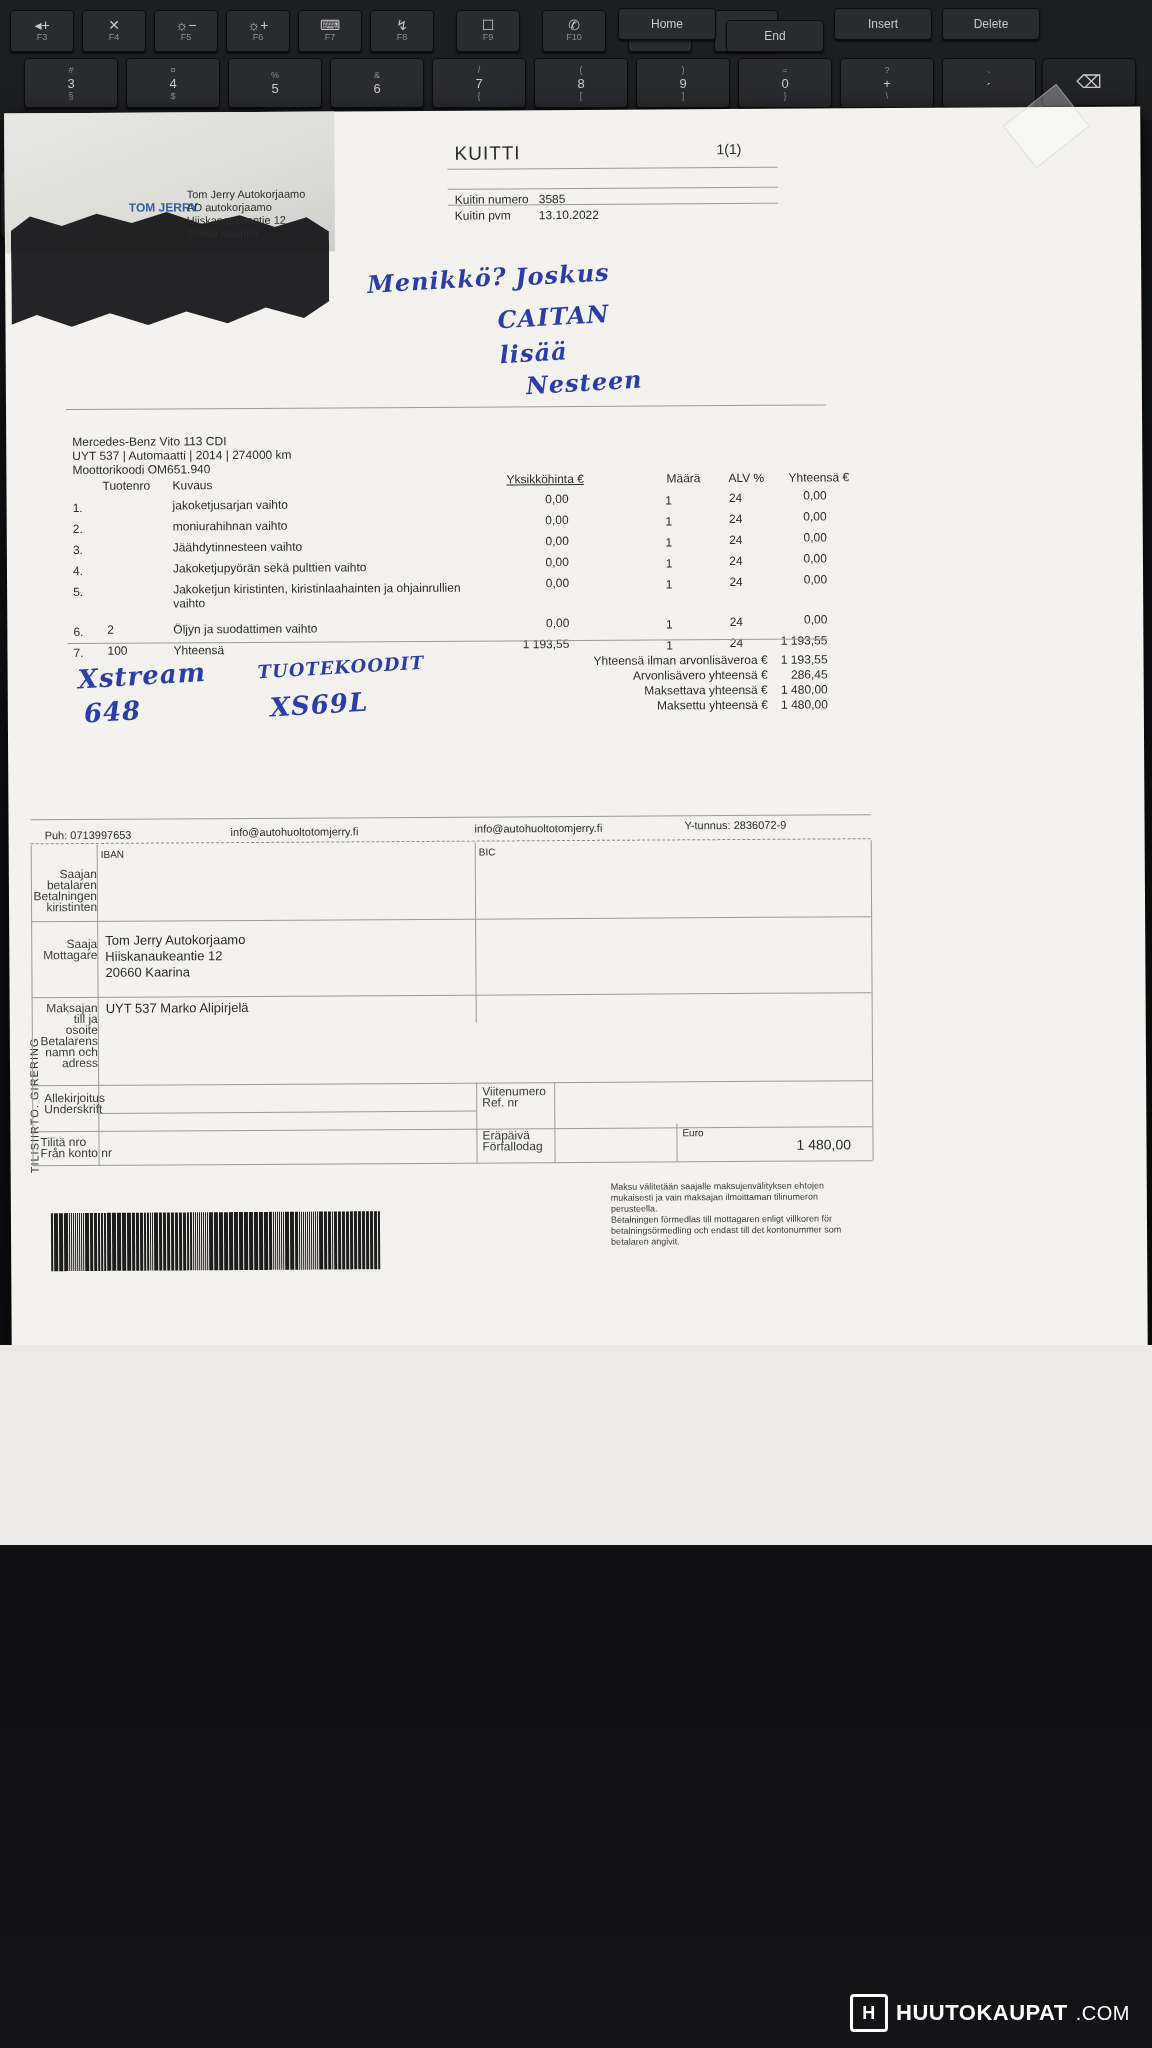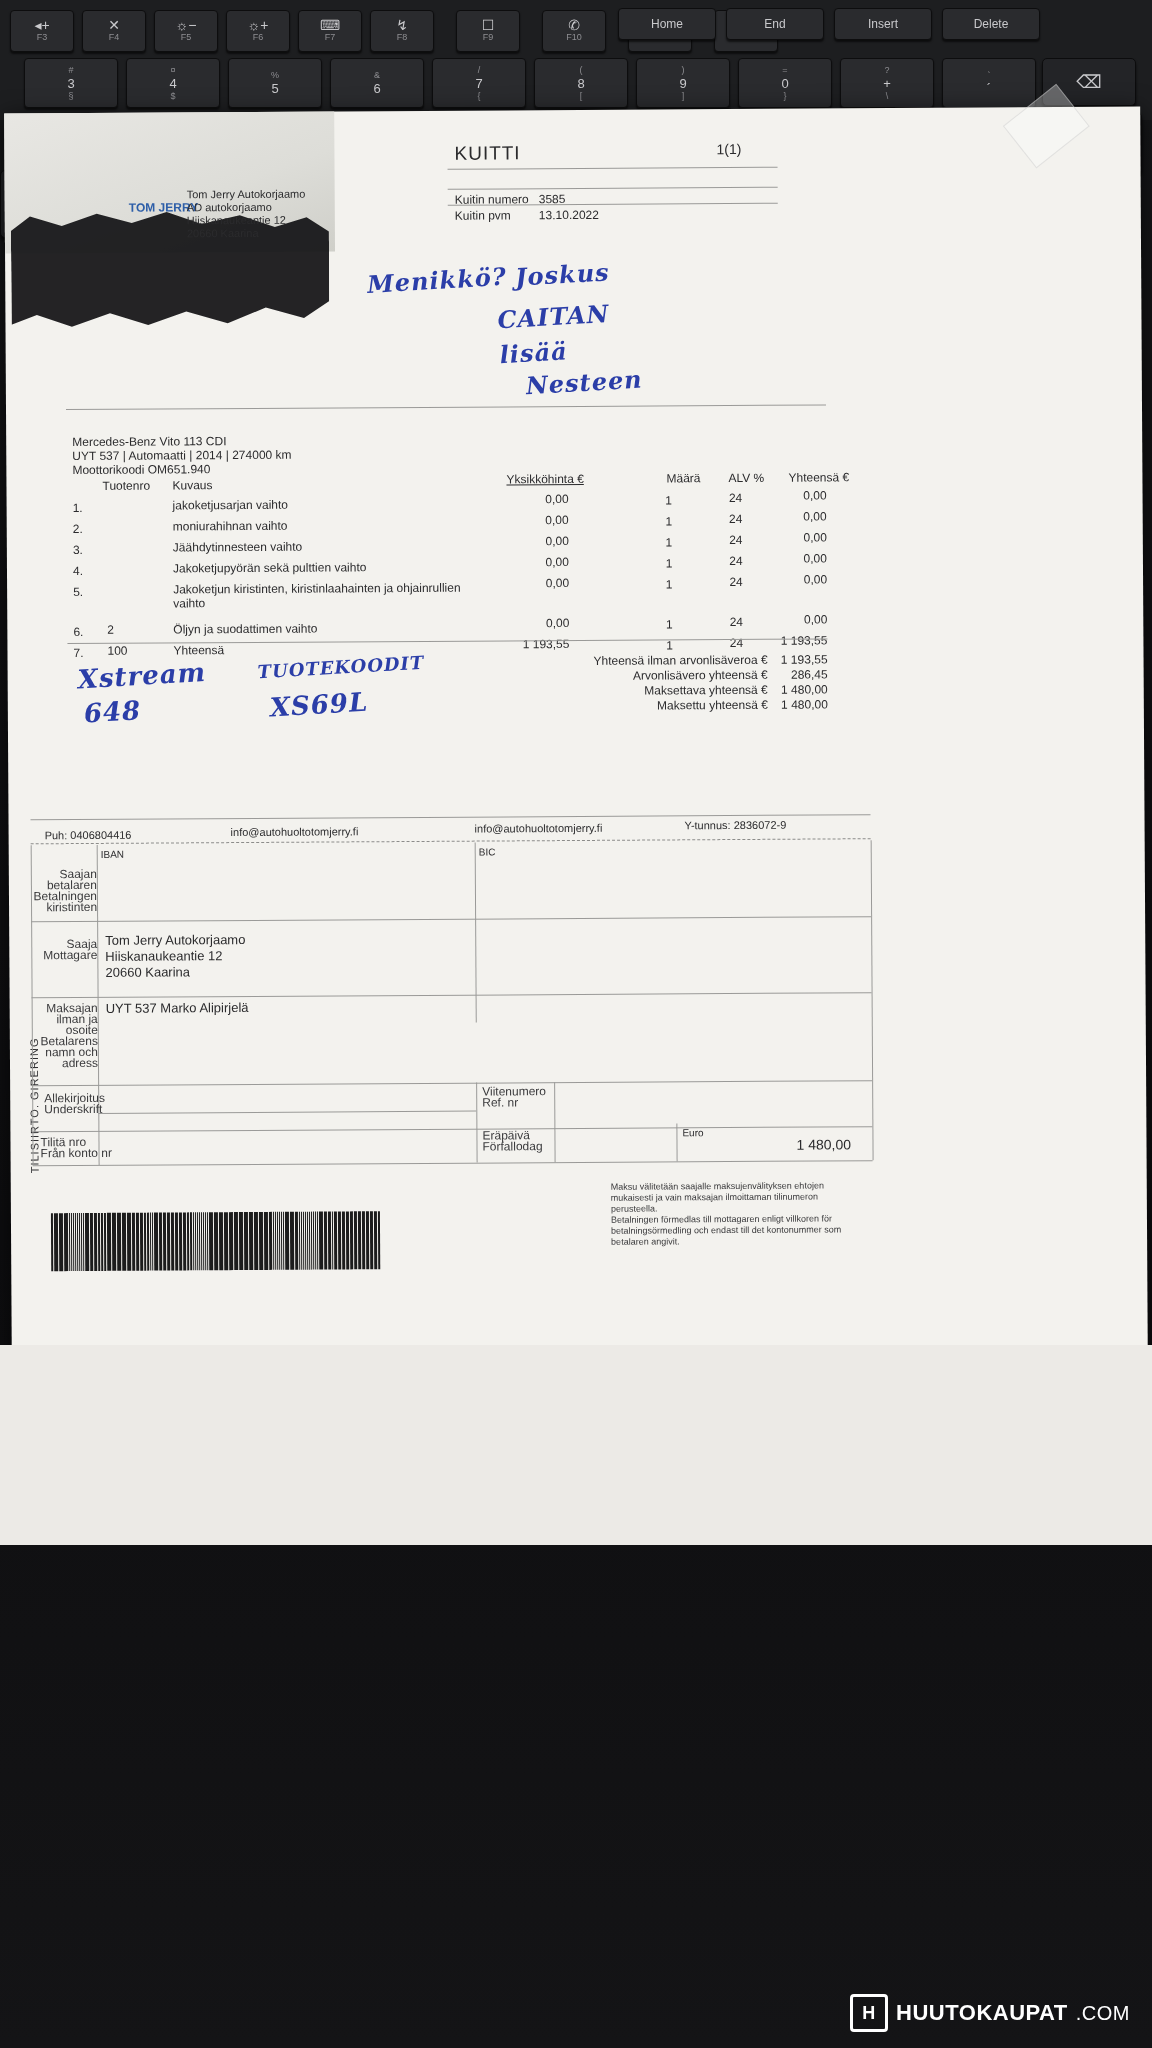--- a/index.html
+++ b/index.html
@@ -135,21 +135,21 @@
         <div class="glyph">↶</div>
         <div class="fn">F11</div>
       </div>
       <div class="key" style="width: 62px; height: 40px; margin-left: 14px;">
         <div class="glyph">☆</div>
         <div class="fn">F12</div>
       </div>
     </div>
   <div class="kb-row" id="navrow" style="left:618px;top:8px;gap:10px;">
       <div class="key keyplain" style="width: 96px; height: 30px;">Home</div>
-      <div class="key keyplain" style="width: 96px; height: 30px;">End</div>
+      <div class="key keyplain" style="width: 96px; height: 30px; margin-top: 12px;">End</div>
       <div class="key keyplain" style="width: 96px; height: 30px;">Insert</div>
       <div class="key keyplain" style="width: 96px; height: 30px;">Delete</div>
     </div>
   <div class="kb-row" id="numrow" style="left:24px;top:58px;gap:8px;">
       <div class="key" style="width: 92px; height: 48px;">
         <div class="fn">#</div>
         <div class="num">3</div>
         <div class="fn">§</div>
       </div>
       <div class="key" style="width: 92px; height: 48px;">
@@ -334,21 +334,21 @@
       <div class="p-txt" style="left: 520px; top: 589px; width: 240px; text-align: right; font-size: 12px;">Maksettu yhteensä €</div>
       <div class="p-txt" style="left: 760px; top: 589px; width: 60px; text-align: right; font-size: 12px;">1 480,00</div>
     </div>
 
   <div class="hand" style="left:70px;top:548px;font-size:26px;">Xstream</div>
   <div class="hand" style="left:76px;top:584px;font-size:26px;">648</div>
   <div class="hand" style="left:250px;top:545px;font-size:18px;">TUOTEKOODIT</div>
   <div class="hand" style="left:262px;top:578px;font-size:26px;">XS69L</div>
 
   <div class="rule" style="left:22px;top:706px;width:840px;"></div>
-  <div class="p-txt small" style="left:36px;top:716px;">Puh: 0406804416</div>
+  <div class="p-txt small" style="left:36px;top:716px;">Puh: 0713997653</div>
   <div class="p-txt small" style="left:222px;top:714px;">info@autohuoltotomjerry.fi</div>
   <div class="p-txt small" style="left:466px;top:712px;">info@autohuoltotomjerry.fi</div>
   <div class="p-txt small" style="left:676px;top:710px;">Y-tunnus: 2836072-9</div>
   <div class="dash" style="left:22px;top:730px;width:840px;"></div>
 
   <div class="giro-vert" style="left:18px;top:1060px;">TILISIIRTO. GIRERING</div>
 
   <div class="vrule" style="left:22px;top:732px;height:320px;"></div>
   <div class="vrule" style="left:88px;top:732px;height:320px;"></div>
   <div class="vrule" style="left:466px;top:732px;height:180px;"></div>
@@ -371,21 +371,21 @@
     </div>
   <div id="recv-val" class="p-txt" style="left:96px;top:820px;font-size:13px;line-height:16px;">
       <div>Tom Jerry Autokorjaamo</div>
       <div>Hiiskanaukeantie 12</div>
       <div>20660 Kaarina</div>
     </div>
   <div class="rule" style="left:22px;top:884px;width:840px;"></div>
 
   <div id="payer-lbl" class="p-txt giro-label" style="left:24px;top:890px;width:64px;text-align:right;">
       <div>Maksajan</div>
-      <div>ilman ja</div>
+      <div>till ja</div>
       <div>osoite</div>
       <div>Betalarens</div>
       <div>namn och</div>
       <div>adress</div>
     </div>
   <div class="p-txt" style="left:96px;top:888px;font-size:13px;">UYT 537 Marko Alipirjelä</div>
   <div class="rule" style="left:22px;top:972px;width:840px;"></div>
 
   <div id="sign-lbl" class="p-txt giro-label" style="left:34px;top:980px;">
       <div>Allekirjoitus</div>

